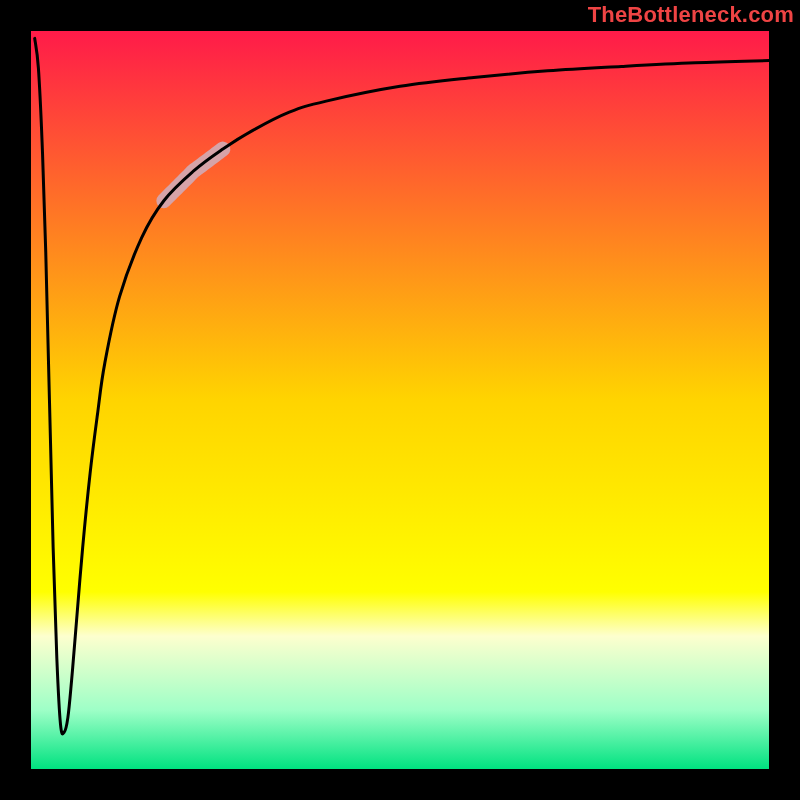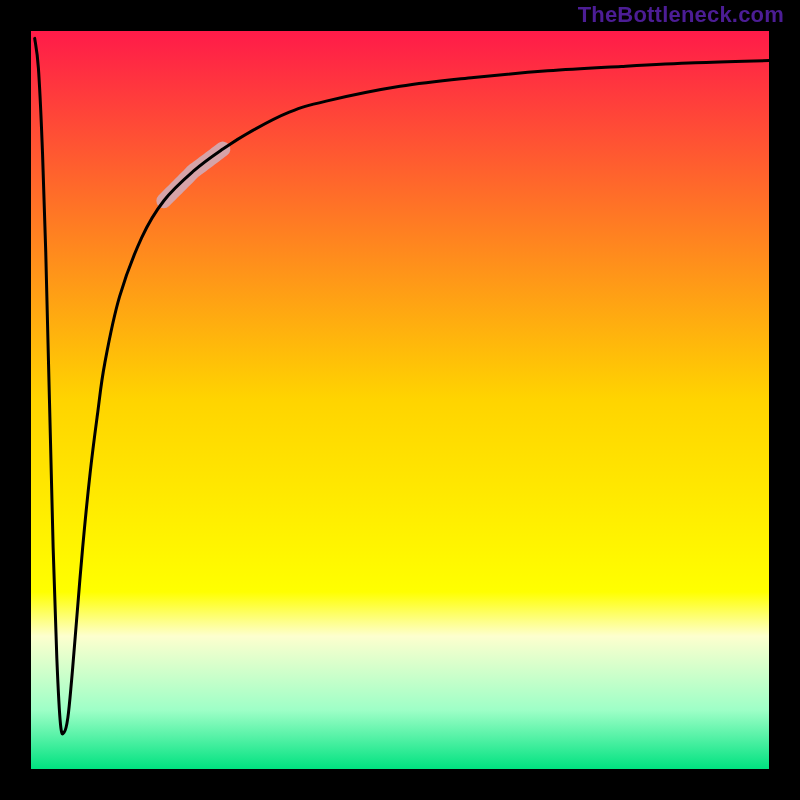--- a/index.html
+++ b/index.html
@@ -12,24 +12,24 @@
     background: #fff;
   }
   .stage {
     position: relative;
     width: 800px;
     height: 800px;
   }
   .watermark {
     position: absolute;
     top: 2px;
-    right: 16px;
+    right: 6px;
     font-size: 22px;
     font-weight: 600;
-    color: #4c1d95;
+    color: #ef4444;
     letter-spacing: 0.2px;
     z-index: 10;
     user-select: none;
   }
   svg {
     position: absolute;
     top: 0;
     left: 0;
   }
 </style>

